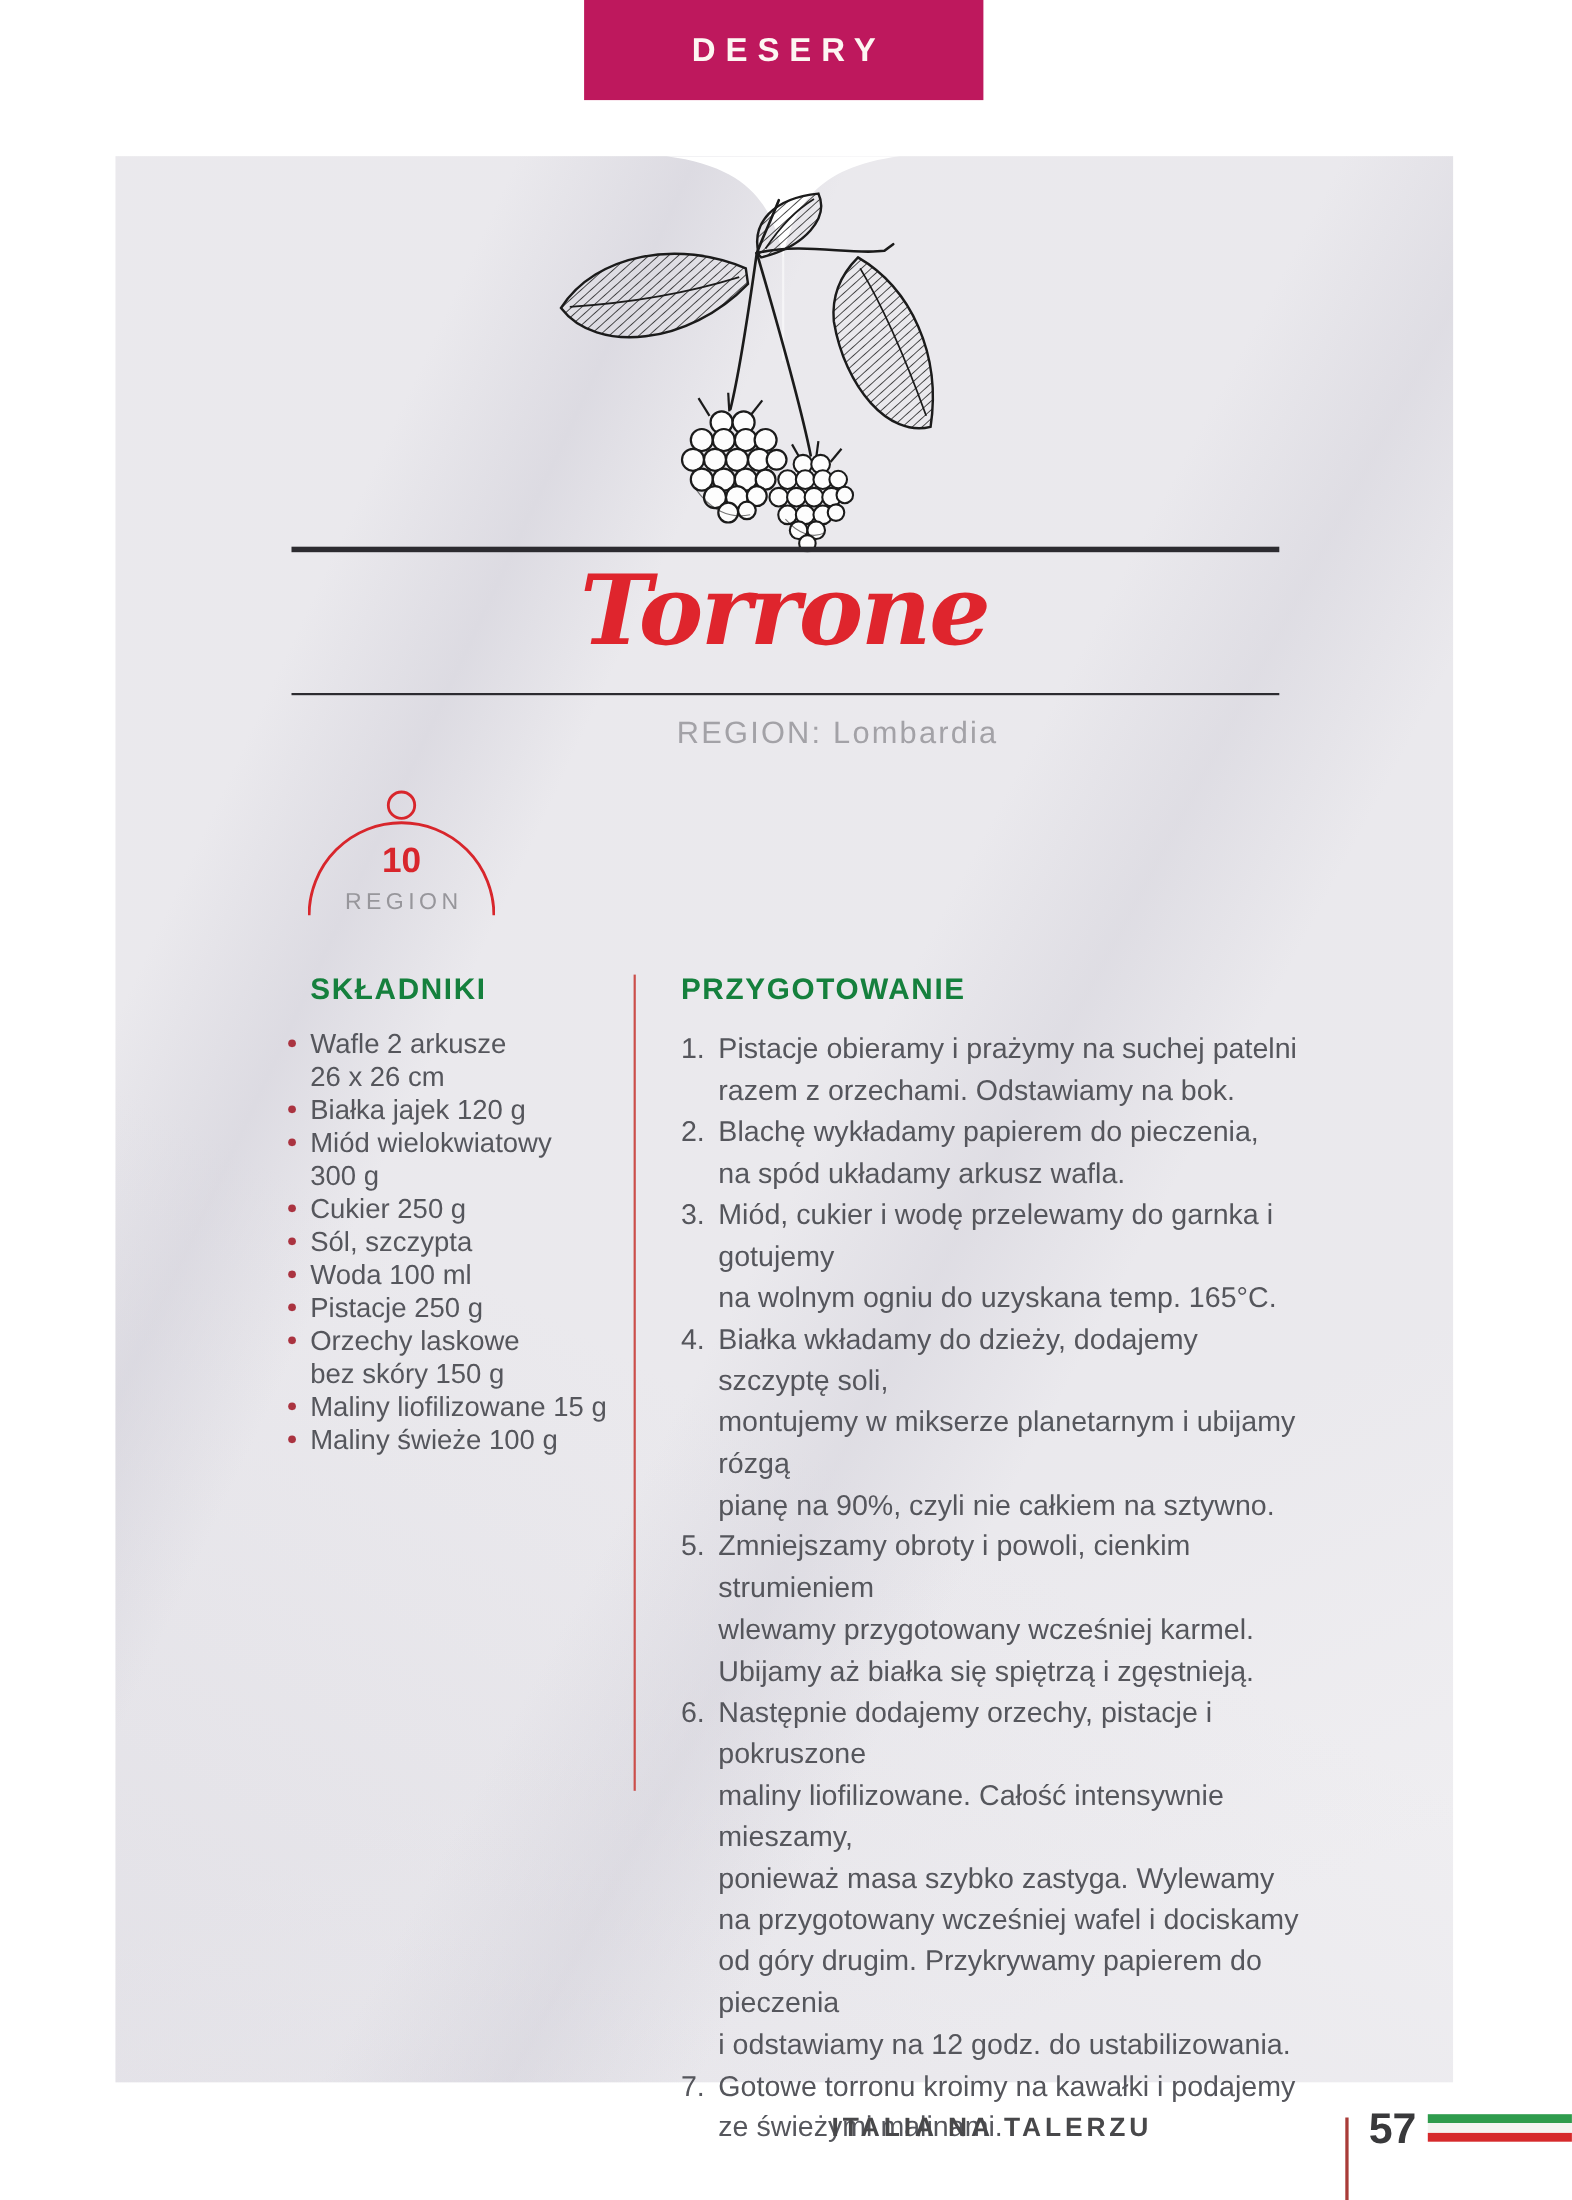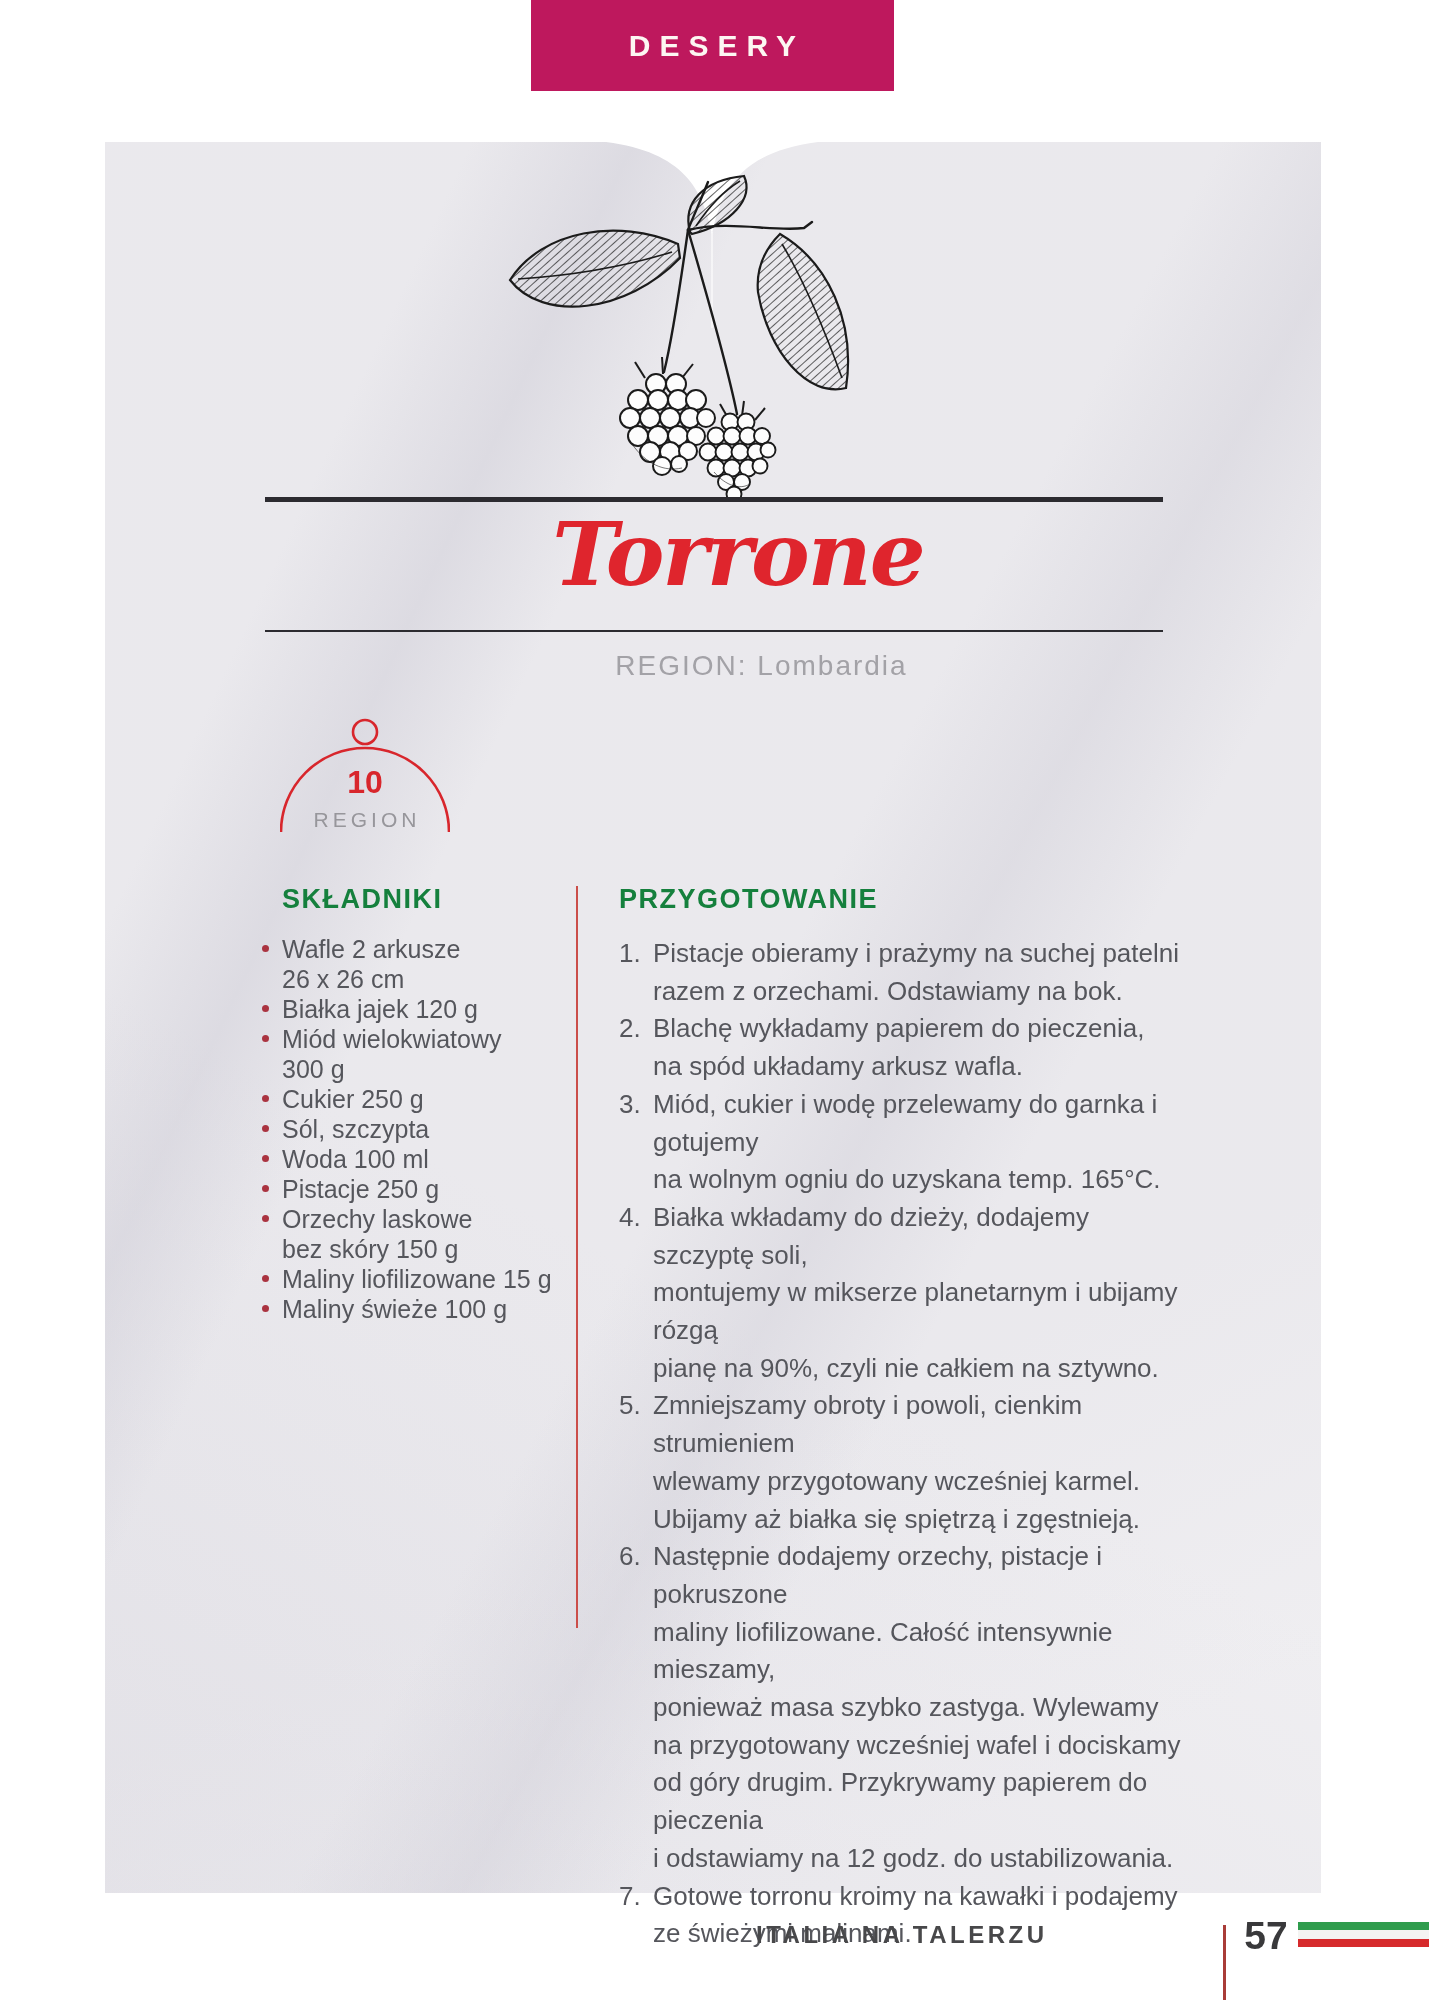--- a/index.html
+++ b/index.html
@@ -41,21 +41,20 @@
   .rule{position:absolute;left:265px;width:898px;background:#2c2b30;}
   .rule-top{top:497px;height:5px;}
   .rule-bottom{top:630px;height:2px;}
   .title{
     position:absolute;left:105px;top:506px;width:1216px;
     text-align:center;
     font-family:"DejaVu Serif","Liberation Serif",serif;
     font-style:italic;font-weight:bold;
     font-size:88px;line-height:96px;color:#df252d;
     letter-spacing:-2px;
-    margin-left:25px;
   }
   .subtitle{
     position:absolute;left:105px;top:597px;width:1216px;
     text-align:center;
     font-family:"DejaVu Serif","Liberation Serif",serif;
     font-style:italic;font-weight:bold;
     font-size:33px;color:#df252d;
   }
   .region{
     position:absolute;left:105px;top:650px;width:1313px;

